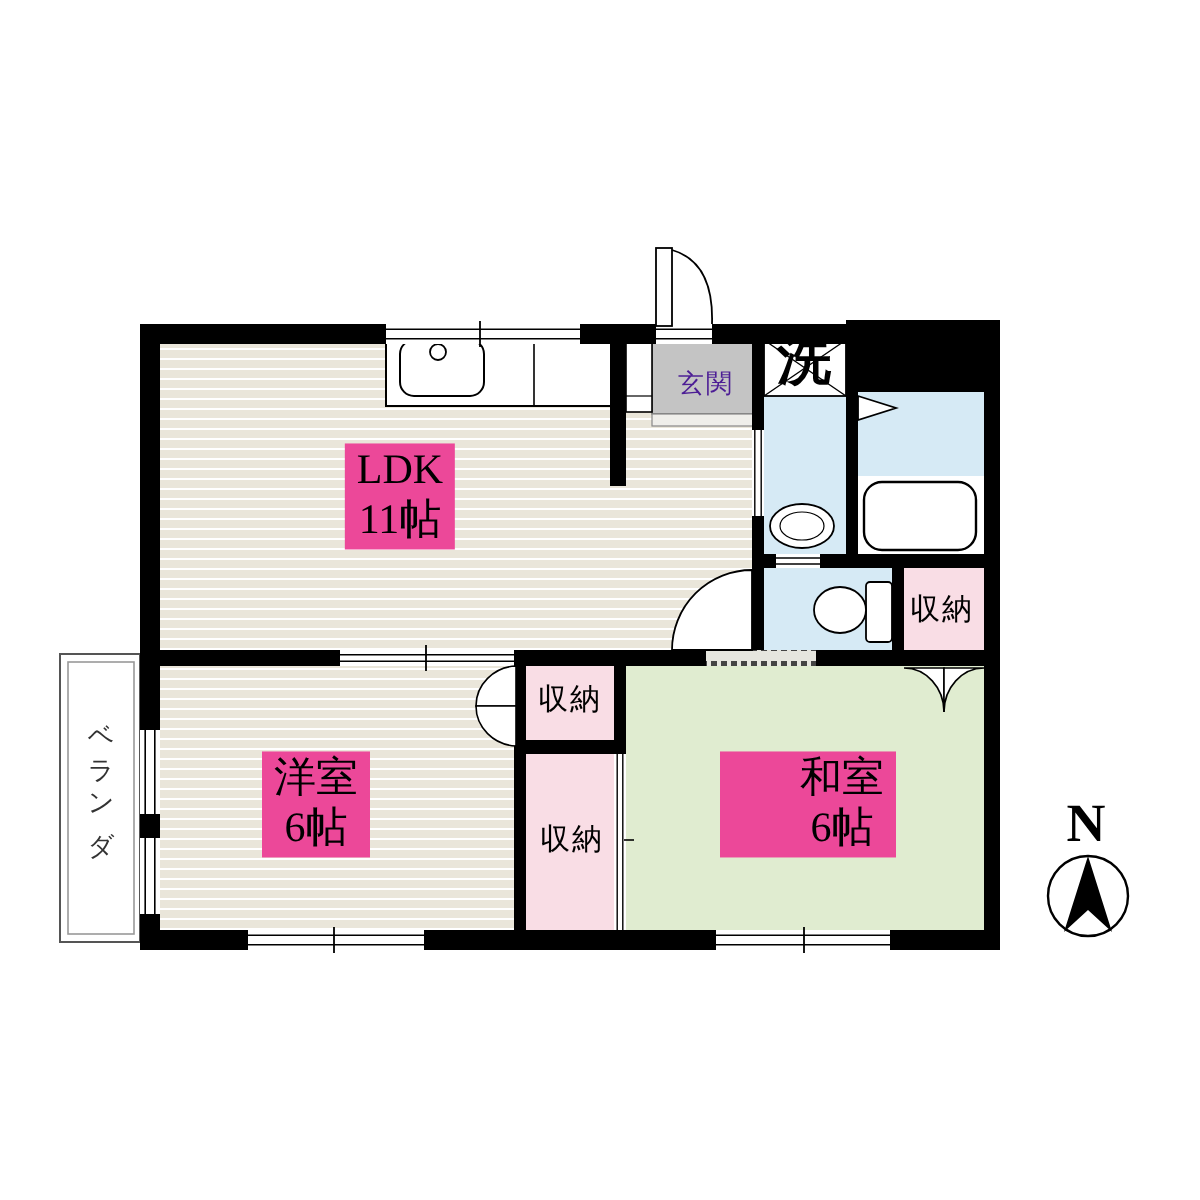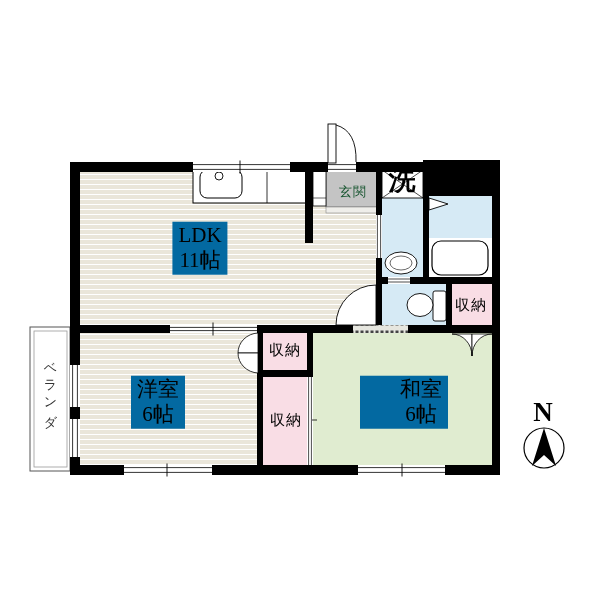--- a/index.html
+++ b/index.html
@@ -1,24 +1,24 @@
 <!DOCTYPE html>
 <html><head>
 <meta charset="utf-8">
 <style>
   html,body{margin:0;padding:0;background:#ffffff;}
   .canvas{position:relative;width:600px;height:600px;background:#ffffff;overflow:hidden;
           font-family:"Liberation Serif","DejaVu Serif",serif;}
   .plan-svg{position:absolute;left:0;top:0;}
   .lbl{position:absolute;transform:translate(-50%,-50%);color:#000;white-space:nowrap;
        text-align:center;font-family:"Liberation Serif","DejaVu Serif",serif;}
-  .room-lbl{background:#0369a1;padding:1px 6px 2px;font-size:21px;line-height:1.18;}
+  .room-lbl{background:#ec4899;padding:1px 6px 2px;font-size:21px;line-height:1.18;}
   .room-lbl .size{display:block;}
   .storage-lbl{font-size:15px;letter-spacing:1px;font-family:Liberation Mono, monospace;}
-  .genkan-lbl{font-size:13px;color:#14532d;letter-spacing:1px;}
+  .genkan-lbl{font-size:13px;color:#4c1d95;letter-spacing:1px;}
   .laundry-lbl{font-size:27px;font-weight:700;}
   .veranda-lbl{writing-mode:vertical-rl;font-size:13px;letter-spacing:3px;color:#333;
                transform:translate(-50%,-50%);}
   .north-lbl{font-size:27px;font-weight:700;}
 </style>
 </head>
 <body>
 
 <div class="canvas">
   <svg class="plan-svg" width="600" height="600" viewBox="0 0 600 600">

